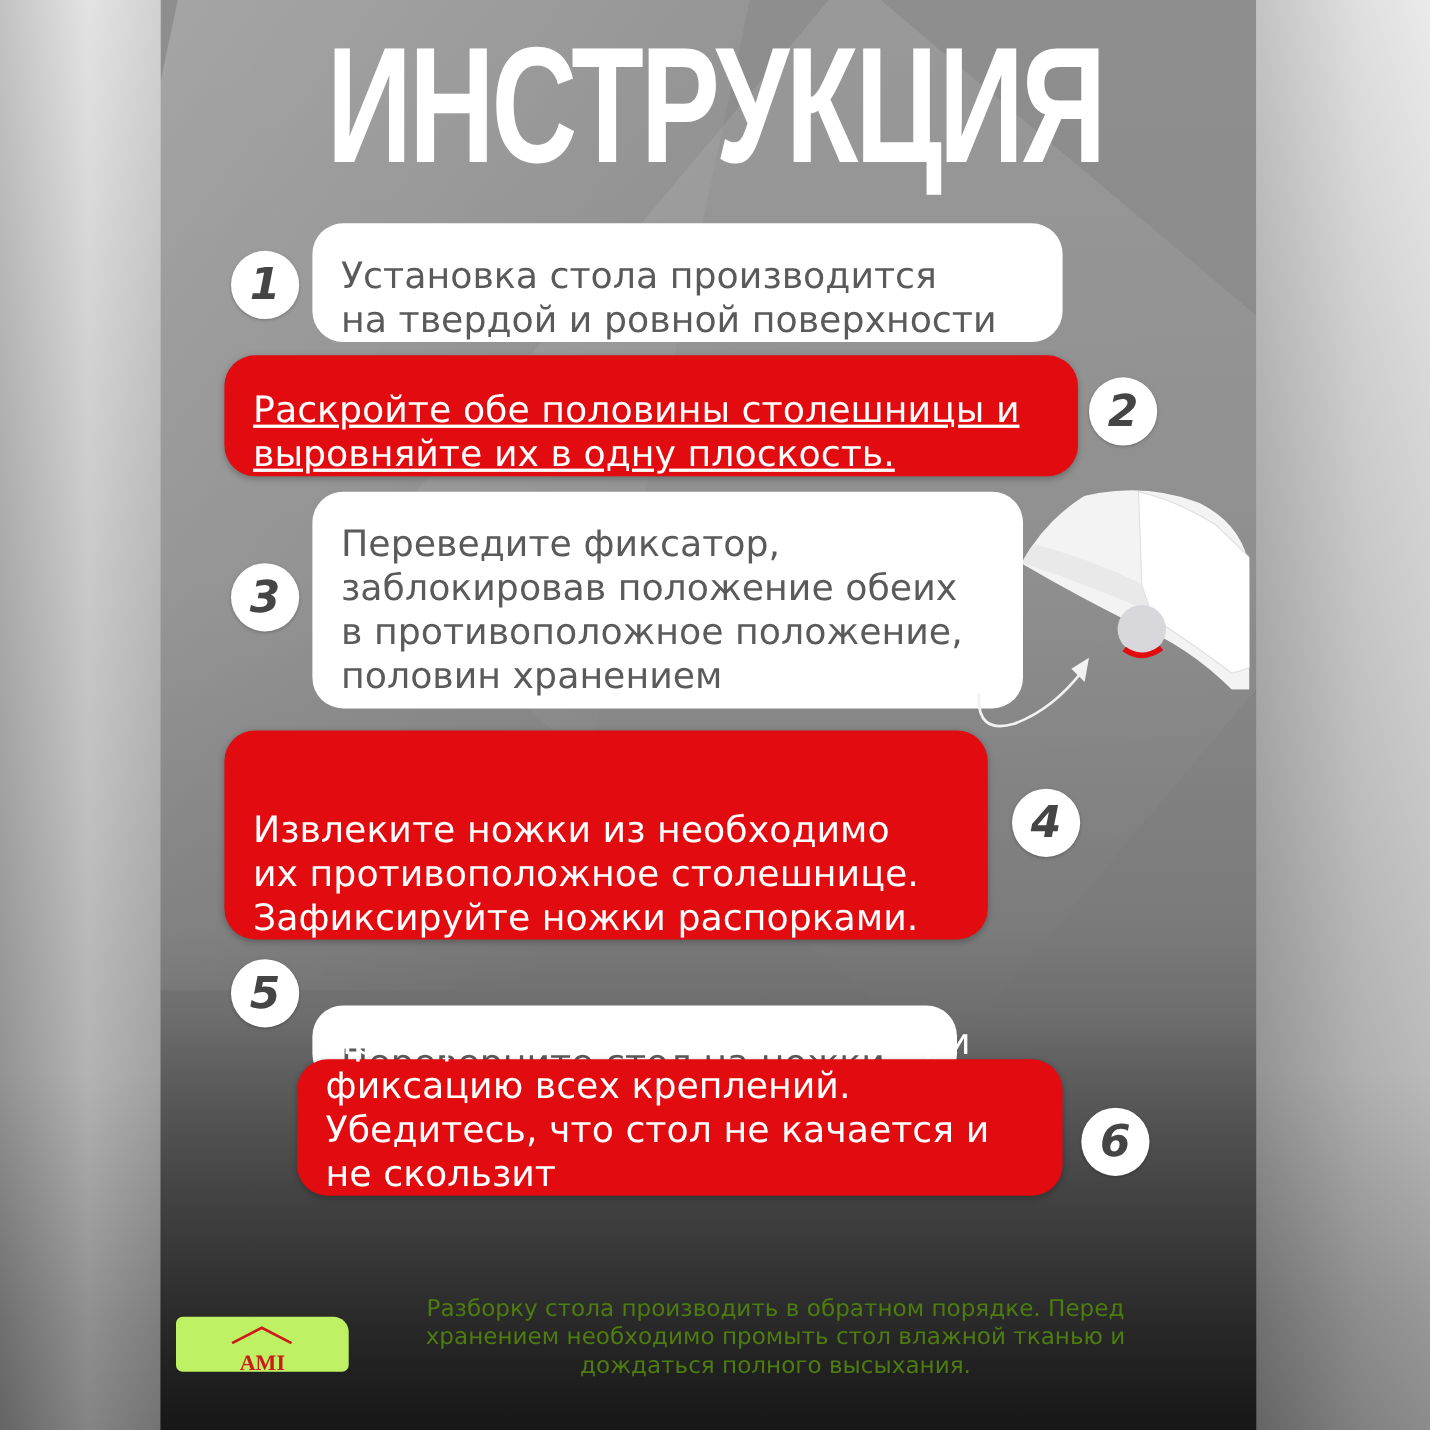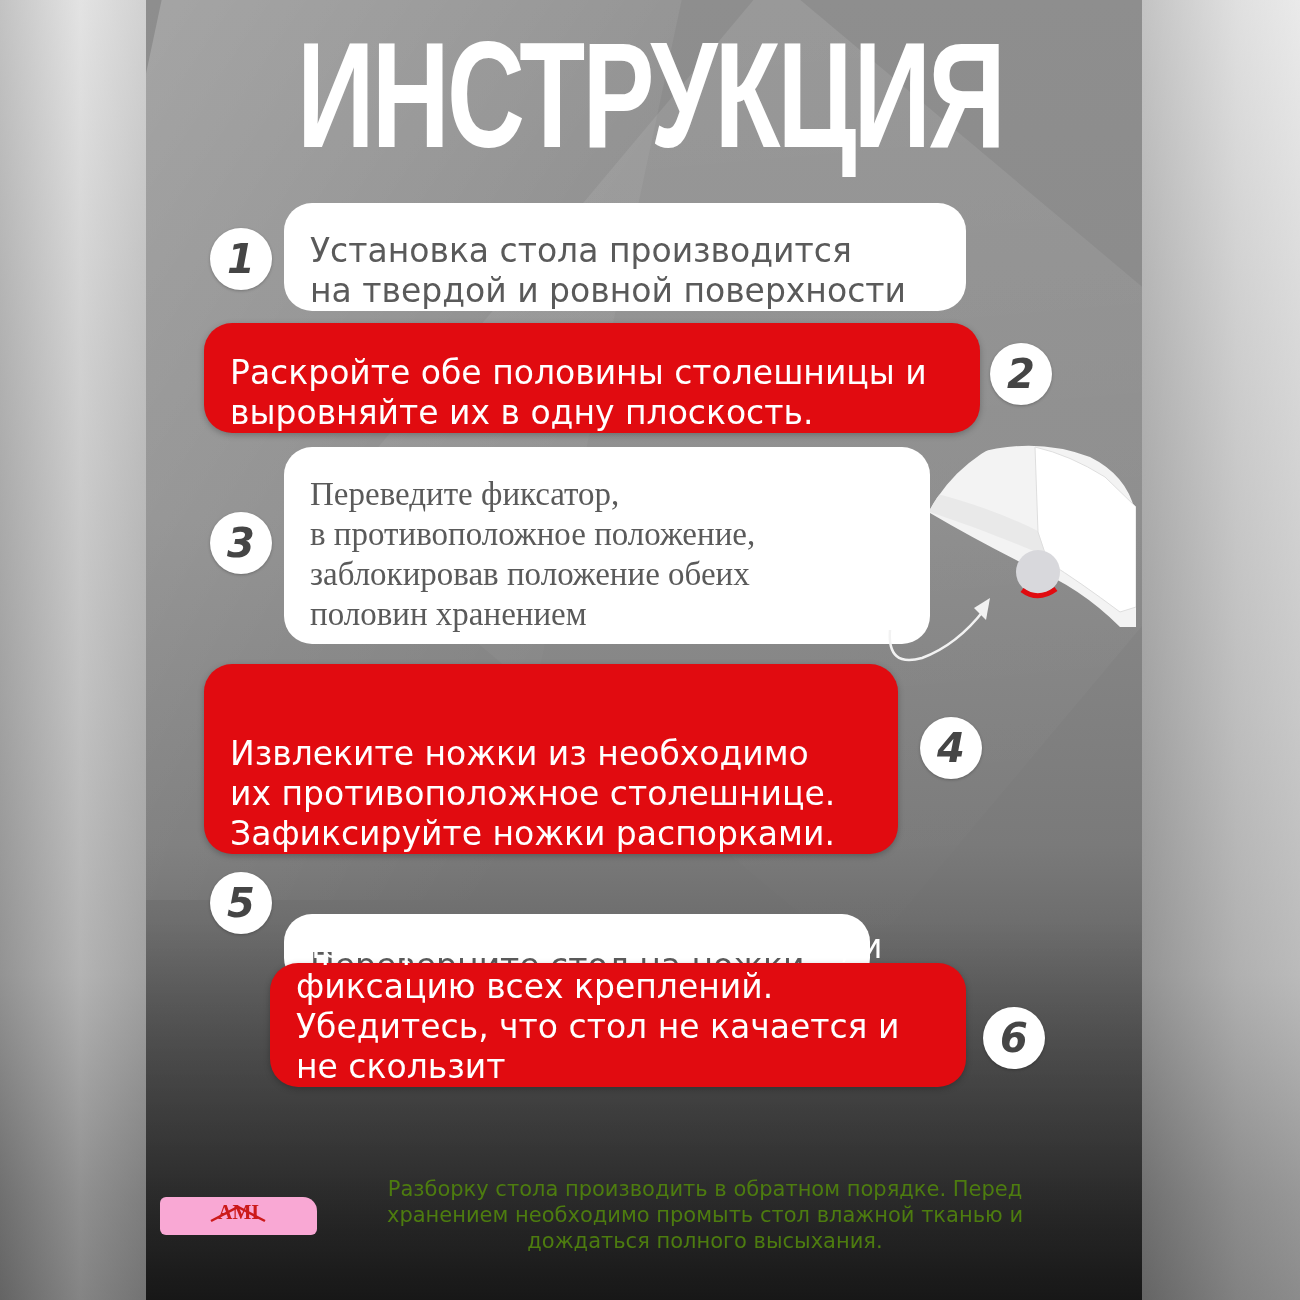--- a/index.html
+++ b/index.html
@@ -59,23 +59,23 @@
   }
   .illus {
     position:absolute; left:930px; top:437px; width:206px; height:190px; overflow:hidden;
   }
   .footer-text {
     position:absolute; left:350px; top:1176px; width:710px; text-align:center;
     color:#4d7c0f; font-family:"DejaVu Sans", sans-serif; font-size:21px; line-height:26px;
   }
   .footer-text span { display:block; }
   .logo-box {
-    position:absolute; left:160px; top:1197px; width:157px; height:38px;
-    background:#f9a8d4; border-radius:6px 14px 6px 6px;
-    display:flex; align-items:flex-start; justify-content:center;
+    position:absolute; left:160px; top:1197px; width:157px; height:50px;
+    background:#bef264; border-radius:6px 14px 6px 6px;
+    display:flex; align-items:flex-end; justify-content:center;
   }
   .logo-text { color:#cc1a1a; font-family:"Liberation Serif", serif; font-weight:bold; font-size:20px; position:relative; top:4px; }
 </style>
 </head>
 <body>
 
 <div class="side-left"></div>
 <div class="side-right"></div>
 
 <div class="panel">
@@ -85,31 +85,31 @@
 </div>
 
 <div class="title">ИНСТРУКЦИЯ</div>
 
 <div class="num" style="left:210px;top:228px;">1</div>
 <div class="bubble white" style="left:284px;top:203px;width:682px;height:108px;">
   <span class="line">Установка стола производится</span>
   <span class="line">на твердой и ровной поверхности</span>
 </div>
 
-<div class="bubble red" style="left:204px;top:323px;width:776px;height:110px;">
+<div class="bubble red" style="left:204px;top:323px;width:776px;height:110px;text-decoration:underline;">
   <span class="line">Раскройте обе половины столешницы и</span>
   <span class="line">выровняйте их в одну плоскость.</span>
 </div>
 <div class="num" style="left:990px;top:343px;">2</div>
 
 <div class="num" style="left:210px;top:512px;">3</div>
-<div class="bubble white" style="left:284px;top:447px;width:646px;height:197px;padding-bottom:10px;font-family:Liberation Serif, serif;">
+<div class="bubble white" style="left:284px;top:447px;width:646px;height:197px;padding-bottom:10px;">
   <span class="line">Переведите фиксатор,</span>
+  <span class="line">заблокировав положение обеих</span>
   <span class="line">в противоположное положение,</span>
-  <span class="line">заблокировав положение обеих</span>
   <span class="line">половин хранением</span>
 </div>
 
 <div class="illus">
   <svg width="206" height="190" viewBox="0 0 206 190">
     <defs>
       <clipPath id="c">
           <circle cx="140" cy="150" r="160"></circle>
         </clipPath>
     </defs>

